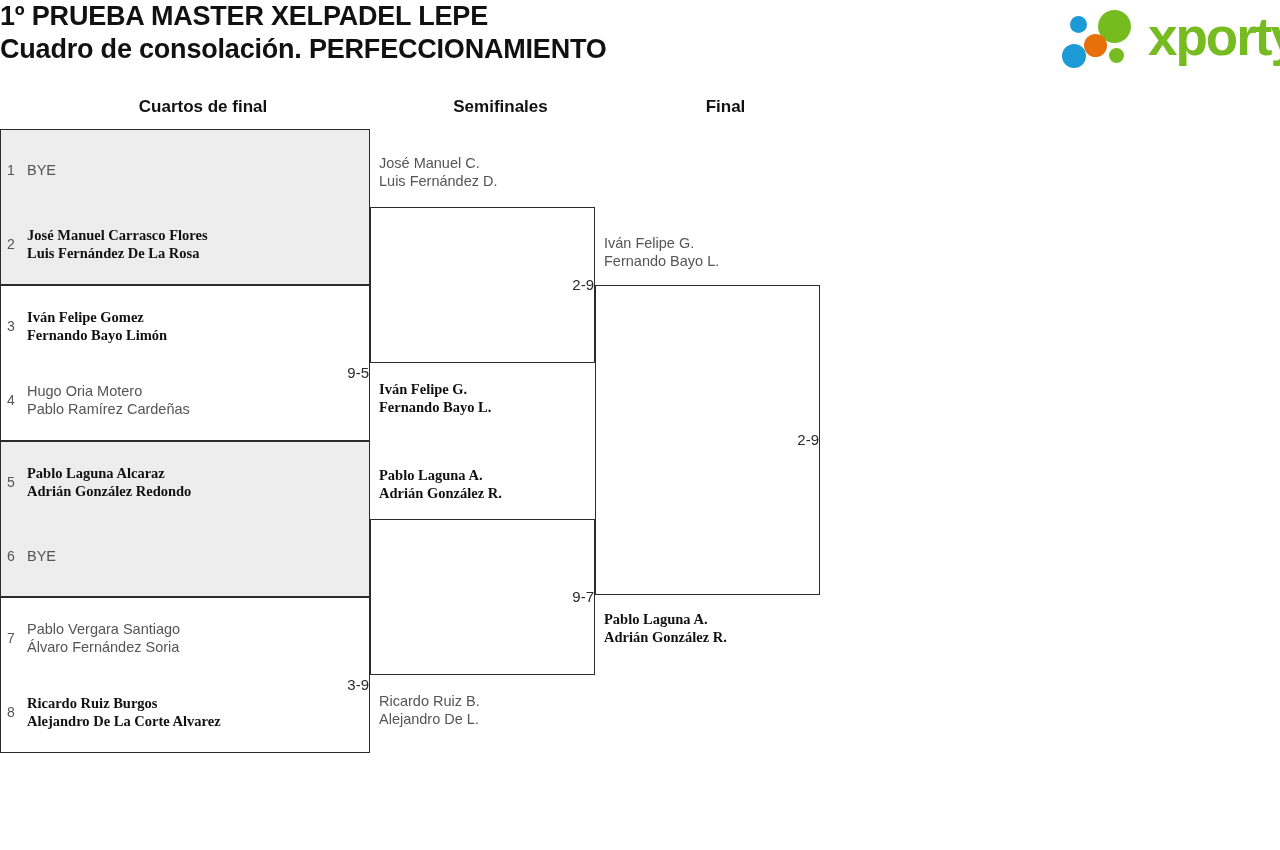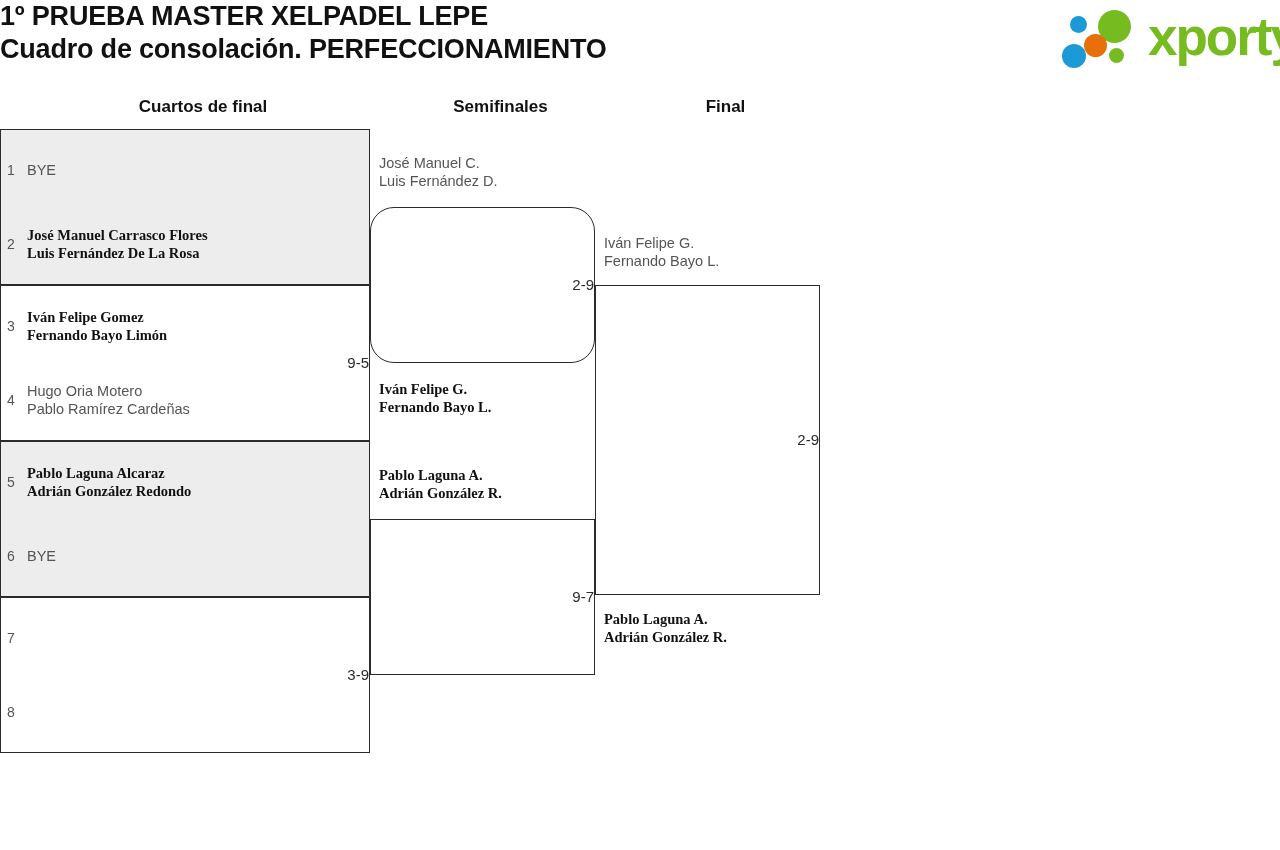--- a/index.html
+++ b/index.html
@@ -110,24 +110,24 @@
     line-height: 18px;
   }
 
   
   #qf-1 { left: 0px; top: 129px;  width: 370px; height: 156px; }
   #qf-2 { left: 0px; top: 285px;  width: 370px; height: 156px; }
   #qf-3 { left: 0px; top: 441px;  width: 370px; height: 156px; }
   #qf-4 { left: 0px; top: 597px;  width: 370px; height: 156px; }
   .qf .slot-top    { height: 52px; top: 14px; }
   .qf .slot-bottom { height: 52px; bottom: 14px; }
-  .qf .score { top: 68px; padding-left: 20px; }
-
-  
-  #sf-1 { left: 370px; top: 207px; width: 225px; height: 156px; border-radius: 24px; }
+  .qf .score { top: 78px; padding-left: 20px; }
+
+  
+  #sf-1 { left: 370px; top: 207px; width: 225px; height: 156px; }
   #sf-2 { left: 370px; top: 519px; width: 225px; height: 156px; }
   .sf .slot-top    { height: 52px; top: -62px; }
   .sf .slot-bottom { height: 52px; bottom: -62px; }
   .sf .score { top: 68px; }
   .sf .slot { padding-left: 8px; }
 
   
   #fin-1 { left: 595px; top: 285px; width: 225px; height: 310px; }
   .fin .slot-top    { height: 52px; top: -60px; }
   .fin .slot-bottom { height: 52px; bottom: -60px; }
@@ -209,24 +209,32 @@
       <span class="names">
         <span class="nm">BYE</span>
         <span class="nm"></span>
       </span>
     </div>
   </div>
 
   <div class="match qf" id="qf-4">
     <div class="slot slot-top">
       <span class="seed">7</span>
+      <span class="names">
+        <span class="nm">Pablo Vergara Santiago</span>
+        <span class="nm">Álvaro Fernández Soria</span>
+      </span>
     </div>
     <div class="score">3-9</div>
     <div class="slot slot-bottom">
       <span class="seed">8</span>
+      <span class="names winner">
+        <span class="nm">Ricardo Ruiz Burgos</span>
+        <span class="nm">Alejandro De La Corte Alvarez</span>
+      </span>
     </div>
   </div>
 
   <div class="match sf" id="sf-1">
     <div class="slot slot-top">
       <span class="names">
         <span class="nm">José Manuel C.</span>
         <span class="nm">Luis Fernández D.</span>
       </span>
     </div>
@@ -240,20 +248,26 @@
   </div>
 
   <div class="match sf" id="sf-2">
     <div class="slot slot-top">
       <span class="names winner">
         <span class="nm">Pablo Laguna A.</span>
         <span class="nm">Adrián González R.</span>
       </span>
     </div>
     <div class="score">9-7</div>
+    <div class="slot slot-bottom">
+      <span class="names">
+        <span class="nm">Ricardo Ruiz B.</span>
+        <span class="nm">Alejandro De L.</span>
+      </span>
+    </div>
   </div>
 
   <div class="match fin" id="fin-1">
     <div class="slot slot-top">
       <span class="names">
         <span class="nm">Iván Felipe G.</span>
         <span class="nm">Fernando Bayo L.</span>
       </span>
     </div>
     <div class="score">2-9</div>

